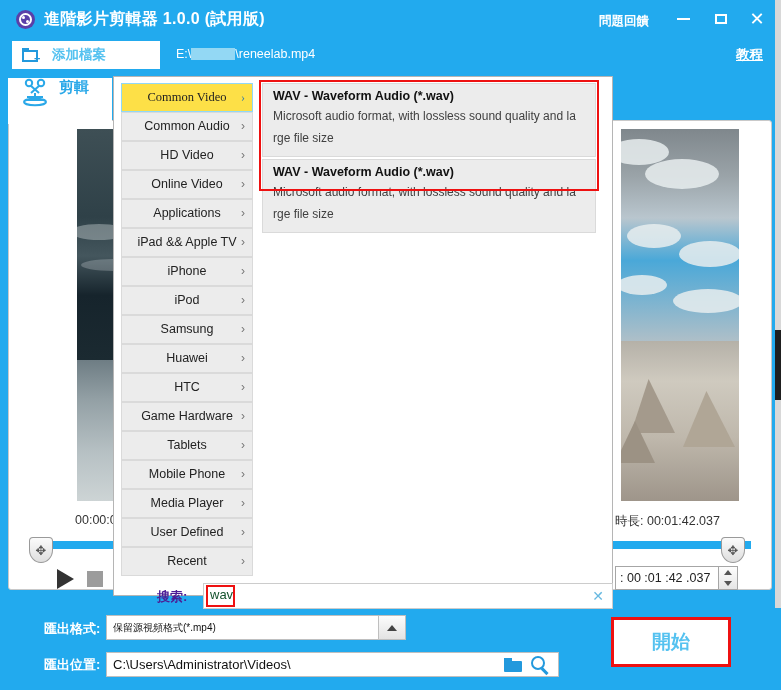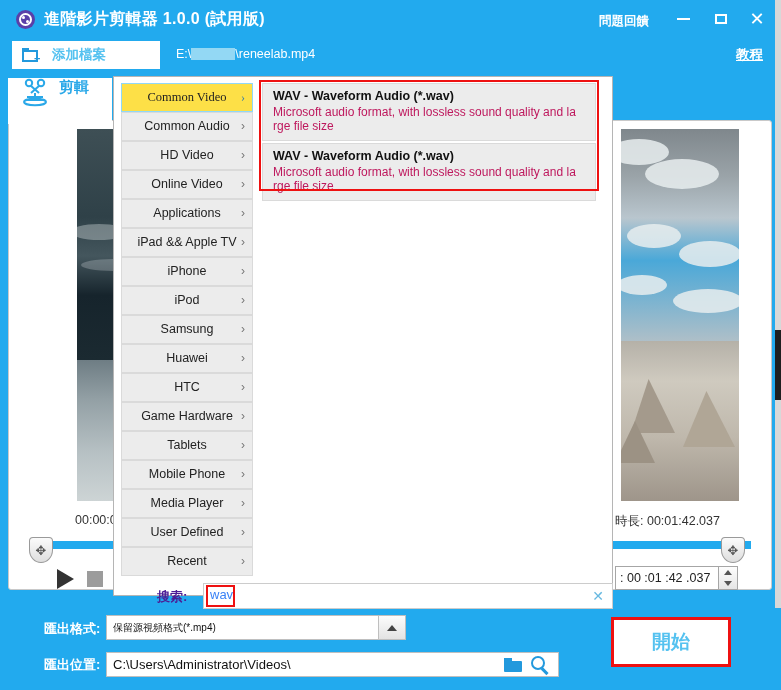--- a/index.html
+++ b/index.html
@@ -236,39 +236,39 @@
   }
   .fmt-item {
     position: relative; padding: 5px 8px 7px 10px; background: #ececec;
     border: 1px solid #dadada; box-sizing: border-box; margin-bottom: 2px;
     cursor: pointer; width: 334px; margin-left: 0px;
   }
   .fmt-title {
     font-size: 12.5px; font-weight: bold; color: #111; margin-bottom: 2px;
   }
   .fmt-desc {
-    font-size: 12px; color: #be185d; line-height: 14px; width: 304px;
+    font-size: 12px; color: #404040; line-height: 22px; width: 304px;
     word-break: break-all;
   }
 
   
   #search-row {
     position: absolute; left: 113px; top: 583px; width: 500px; height: 27px;
     z-index: 12;
   }
   #search-label {
     position: absolute; left: 44px; top: 5px; color: #4c1d95;
     font-size: 13px; font-weight: bold;
   }
   #search-box {
     position: absolute; left: 90px; top: 0; width: 410px; height: 26px;
     background: #ffffff; border: 1px solid #cccccc; box-sizing: border-box;
   }
   #search-input {
-    position: absolute; left: 6px; top: 3px; font-size: 13px; color: #3b82f6;
+    position: absolute; left: 6px; top: 3px; font-size: 13px; color: #14532d;
   }
   #search-input-outline {
     position: absolute; left: 2px; top: 1px; width: 29px; height: 22px;
     border: 2px solid #ee1111; box-sizing: border-box;
   }
   #search-clear {
     position: absolute; right: 8px; top: 4px; color: #66b8e0; font-size: 14px;
     cursor: pointer;
   }
 

